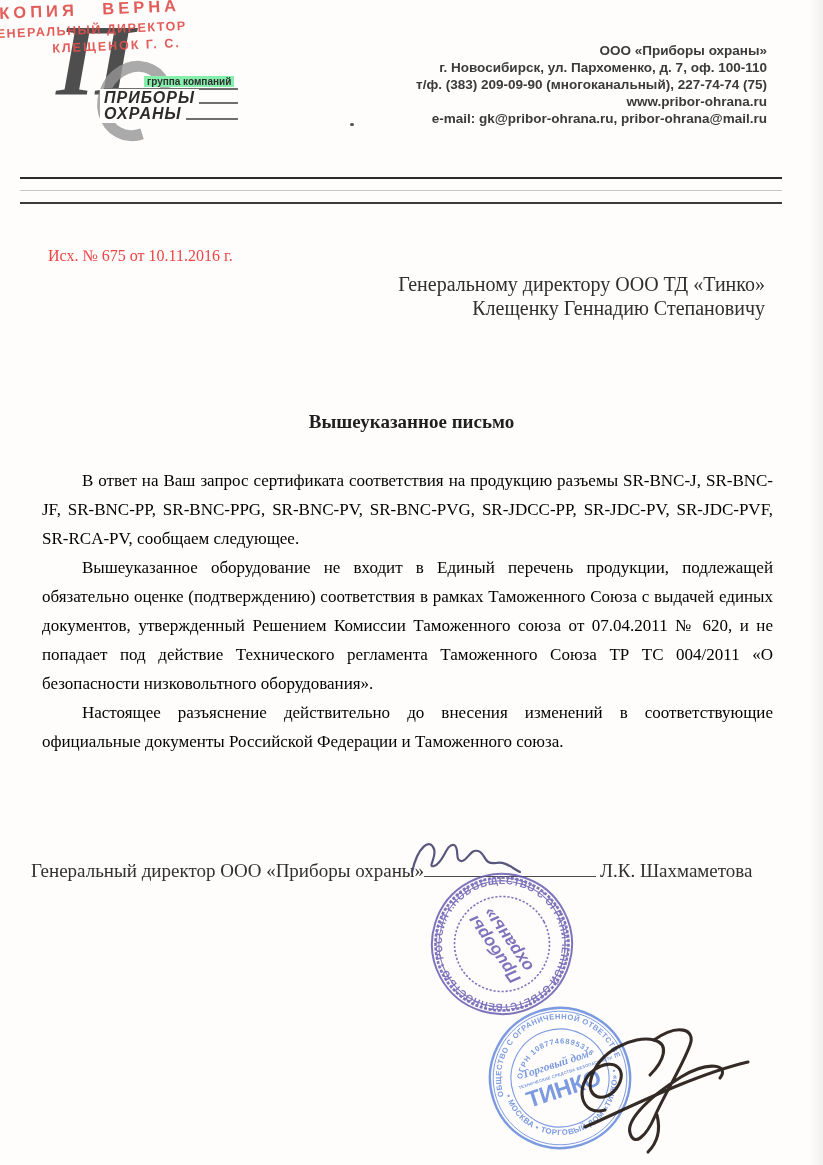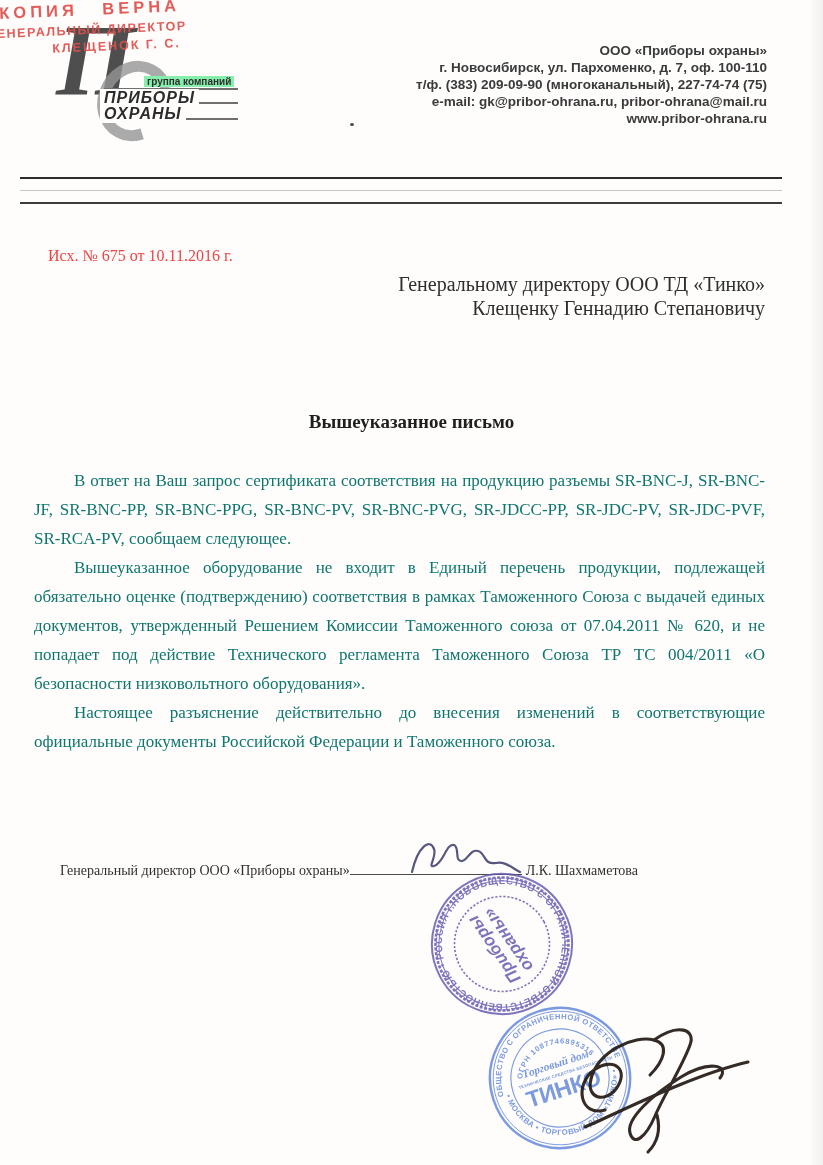--- a/index.html
+++ b/index.html
@@ -38,26 +38,26 @@
 
   .speck{position:absolute;left:350px;top:123px;width:4px;height:3px;background:#4a4a4a;border-radius:50%;}
 
   
   .ref-line{left:48px;top:247px;font-size:16px;color:#ef4444;}
   .addressee{top:272px;right:58px;text-align:right;font-size:20px;line-height:24px;color:#2e2e2e;}
 
   .title{left:0;top:411px;width:100%;text-align:center;font-size:19px;font-weight:bold;color:#1f1f1f;}
 
   
-  .body-text{left:34px;top:466px;width:731px;font-size:17px;line-height:29px;text-align:justify;color:#0f766e;}
+  .body-text{left:42px;top:466px;width:731px;font-size:17px;line-height:29px;text-align:justify;color:#000000;}
   .body-text p{margin:0 0 0 0;text-indent:40px;}
   .body-text p + p{margin-top:0px;}
 
   
-  .sig-row{left:60px;top:860px;font-size:14px;color:#303030;white-space:nowrap;}
+  .sig-row{left:31px;top:860px;font-size:19px;color:#303030;white-space:nowrap;}
   .sig-underline{display:inline-block;width:172px;border-bottom:1.4px solid #4a4a4a;height:14px;}
   .sig-name{margin-left:4px;}
 
   
   .stamp{position:absolute;pointer-events:none;}
   .copy-stamp{left:614px;top:1014px;width:180px;transform:rotate(-2.5deg);
         font-family:"Liberation Sans",sans-serif;font-weight:bold;color:#e0504c;opacity:.92;}
   .copy-l1{font-size:16.5px;letter-spacing:4px;word-spacing:16px;text-align:center;white-space:nowrap;}
   .copy-l2{font-size:12.5px;letter-spacing:1.5px;margin-top:4px;margin-left:-12px;white-space:nowrap;}
   .copy-l3{font-size:12.5px;letter-spacing:2px;text-align:right;margin-top:3px;white-space:nowrap;}
@@ -75,22 +75,22 @@
     <div class="lg-line lg-l3"></div>
     <div class="logo-small">группа компаний</div>
     <div class="logo-word logo-w1">ПРИБОРЫ</div>
     <div class="logo-word logo-w2">ОХРАНЫ</div>
   </div>
 
   <div class="contact">
     <div>ООО «Приборы охраны»</div>
     <div>г. Новосибирск, ул. Пархоменко, д. 7,  оф. 100-110</div>
     <div>т/ф. (383) 209-09-90 (многоканальный), 227-74-74 (75)</div>
+    <div>www.pribor-ohrana.ru</div>
     <div>e-mail: gk@pribor-ohrana.ru, pribor-ohrana@mail.ru</div>
-    <div>www.pribor-ohrana.ru</div>
   </div>
 
   <div class="rule rule-a"></div>
   <div class="rule rule-b"></div>
   <div class="rule rule-c"></div>
   <div class="speck"></div>
 
   <div class="abs ref-line">Исх. № 675 от 10.11.2016 г.</div>
   <div class="abs addressee">
     <div>Генеральному директору  ООО  ТД  «Тинко»</div>

